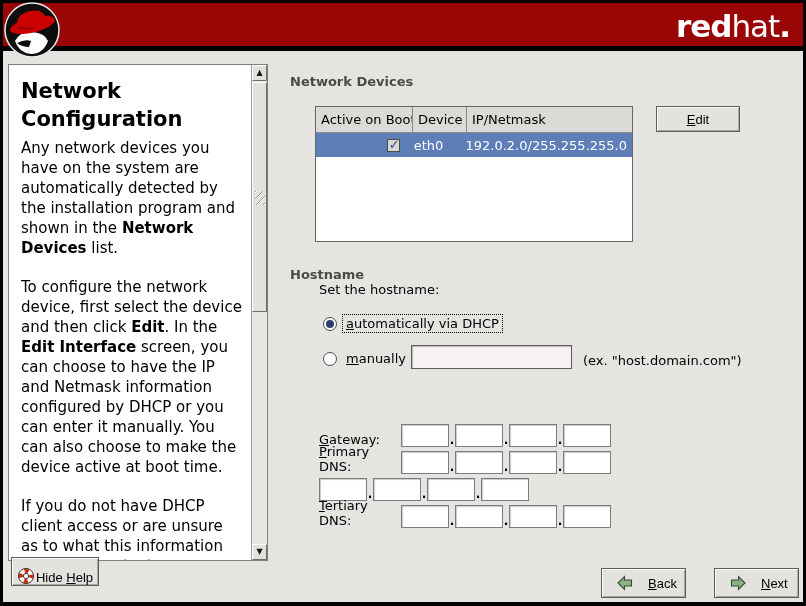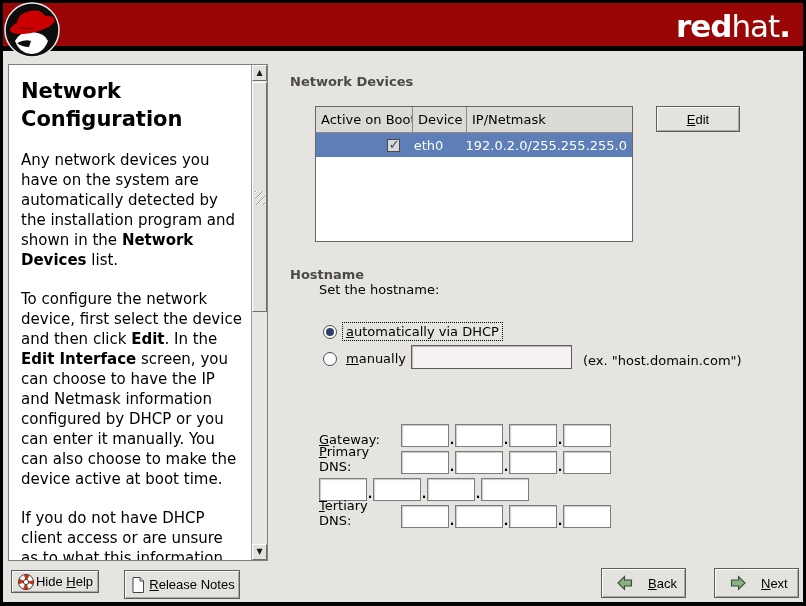--- a/index.html
+++ b/index.html
@@ -14,21 +14,21 @@
   .banner-sep { position:absolute; left:0; top:46px; width:806px; height:5px; background:#000; }
   .logo { position:absolute; left:3px; top:1px; width:58px; height:58px; z-index:5; }
   .brand { position:absolute; right:16px; top:8px; color:#fff; font-size:31px; letter-spacing:-1px; z-index:4; }
   .brand .b { font-weight:bold; }
   .brand .l { font-weight:normal; }
   
   .content { position:absolute; left:3px; top:51px; width:800px; height:551px; background:#e5e4e1; }
   
   .help-panel { position:absolute; left:5px; top:13px; width:260px; height:497px; background:#fff; border:1px solid #7f7f7f; overflow:hidden; }
   .help-inner { position:absolute; left:0; top:0; right:16px; bottom:0; overflow:hidden; padding:12px 8px 0 12px; }
-  .help-title { font-size:21px; font-weight:bold; line-height:28px; margin-bottom:17px; }
+  .help-title { font-size:21px; font-weight:bold; line-height:28px; margin-bottom:5px; }
   .help-p { font-size:15px; line-height:20px; margin-bottom:19px; }
   .help-p b { font-weight:bold; }
   
   .vscroll { position:absolute; right:0; top:0; width:16px; height:100%; background:#e8e7e4; border-left:1px solid #9c9c9c; }
   .vs-btn { position:absolute; left:0; width:15px; height:16px; background:#e2e1de; border:1px solid;
             border-color:#fff #6f6f6f #6f6f6f #fff; color:#1a1a1a; font-size:8px; line-height:14px; text-align:center; cursor:default; }
   .vs-up { top:0; }
   .vs-down { bottom:0; }
   .vs-thumb { position:absolute; left:0; top:17px; width:15px; height:230px; background:#e2e1de; border:1px solid;
               border-color:#fff #6f6f6f #6f6f6f #fff; }
@@ -51,38 +51,38 @@
   .checkbox { width:13px; height:13px; background:#d9d8d5; border:1px solid #4a4a4a; position:relative; }
   .checkbox .mark { position:absolute; left:1px; top:-3px; color:#2d4a7e; font-size:13px; font-weight:bold; }
   
   .btn { background:#e3e2df; border:1px solid #5c5c5c; box-shadow:inset 1px 1px 0 #fbfbfb, inset -1px -1px 0 #a9a8a4;
          display:flex; align-items:center; justify-content:center; font-size:13px; color:#000; cursor:default; }
   .u { text-decoration:underline; }
   .edit-btn { position:absolute; left:653px; top:55px; width:84px; height:26px; }
   
   .hn-prompt { position:absolute; left:316px; top:231px; }
   .radio-row { position:absolute; display:flex; align-items:center; }
-  .r1 { left:320px; top:272px; }
+  .r1 { left:320px; top:264px; }
   .r2 { left:320px; top:299px; }
   .radio { width:14px; height:14px; border-radius:50%; background:#fdfdfd; border:1px solid #4d4d4d; position:relative; margin-right:6px; flex:none; }
   .radio.sel::after { content:""; position:absolute; left:2px; top:2px; width:8px; height:8px; border-radius:50%; background:#2c3e6b; }
   .radio-label { padding:1px 3px; }
   .focus-dotted { outline:1px dotted #000; }
   .hn-entry { position:absolute; left:408px; top:294px; width:161px; height:24px; background:#f7f1f3;
               border:1px solid #5c5c5c; box-shadow:inset 1px 1px 1px #b9b4b6; font-size:13px; padding:0 4px; font-family:inherit; }
   .hn-hint { position:absolute; left:580px; top:302px; white-space:nowrap; }
   
   .misc-grid { position:absolute; left:316px; top:372px; }
   .misc-row { display:flex; align-items:flex-end; height:24px; margin-bottom:3px; }
   .misc-label { width:82px; flex:none; }
   .octet { width:48px; height:23px; background:#fff; border:1px solid #7c7c7c; box-shadow:inset 1px 1px 1px #c9c9c9;
            font-size:13px; padding:0 3px; font-family:inherit; flex:none; }
   .octet-dot { width:6px; text-align:center; font-weight:bold; flex:none; font-size:12px; }
   
-  .hide-help-btn { position:absolute; left:8px; top:519px; width:88px; height:23px; gap:1px; }
+  .hide-help-btn { position:absolute; left:8px; top:506px; width:88px; height:29px; gap:1px;align-items:flex-end; }
   .release-notes-btn { position:absolute; left:121px; top:519px; width:116px; height:29px; gap:2px; }
   .back-btn { position:absolute; left:598px; top:517px; width:85px; height:30px; gap:14px; justify-content:flex-start; padding-left:14px; }
   .next-btn { position:absolute; left:711px; top:517px; width:85px; height:30px; gap:14px; justify-content:flex-start; padding-left:14px; }
   .icon16 { width:18px; height:18px; flex:none; }
 </style>
 </head>
 <body>
 
 <div class="banner"></div>
 <div class="banner-sep"></div>
@@ -199,27 +199,20 @@
 
   <button class="btn hide-help-btn">
     <svg class="icon16" viewBox="0 0 18 18">
       <circle cx="9" cy="9" r="7.6" fill="#fff" stroke="#3a3a3a" stroke-width="1"></circle>
       <circle cx="9" cy="9" r="5" fill="none" stroke="#cc3311" stroke-width="4.6" stroke-dasharray="3.9 3.95" stroke-dashoffset="2"></circle>
       <circle cx="9" cy="9" r="2.6" fill="#fff" stroke="#3a3a3a" stroke-width="1"></circle>
     </svg>
     <span><span>Hide </span><span class="u">H</span><span>elp</span></span>
   </button>
 
-  <button class="btn release-notes-btn">
-    <svg class="icon16" viewBox="0 0 18 18">
-      <path d="M4 1.5 L11 1.5 L14.5 5 L14.5 16.5 L4 16.5 Z" fill="#fdfdfd" stroke="#444" stroke-width="1"></path>
-      <path d="M11 1.5 L11 5 L14.5 5" fill="#d8d8d8" stroke="#444" stroke-width="1"></path>
-    </svg>
-    <span><span class="u">R</span><span>elease Notes</span></span>
-  </button>
 
   <button class="btn back-btn">
     <svg class="icon16" viewBox="0 0 18 18">
       <polygon points="15.5,6 8.5,6 8.5,2.5 2,9 8.5,15.5 8.5,12 15.5,12" fill="#8fae87" stroke="#31502e" stroke-width="1.1"></polygon>
     </svg>
     <span><span class="u">B</span><span>ack</span></span>
   </button>
 
   <button class="btn next-btn">
     <svg class="icon16" viewBox="0 0 18 18">

